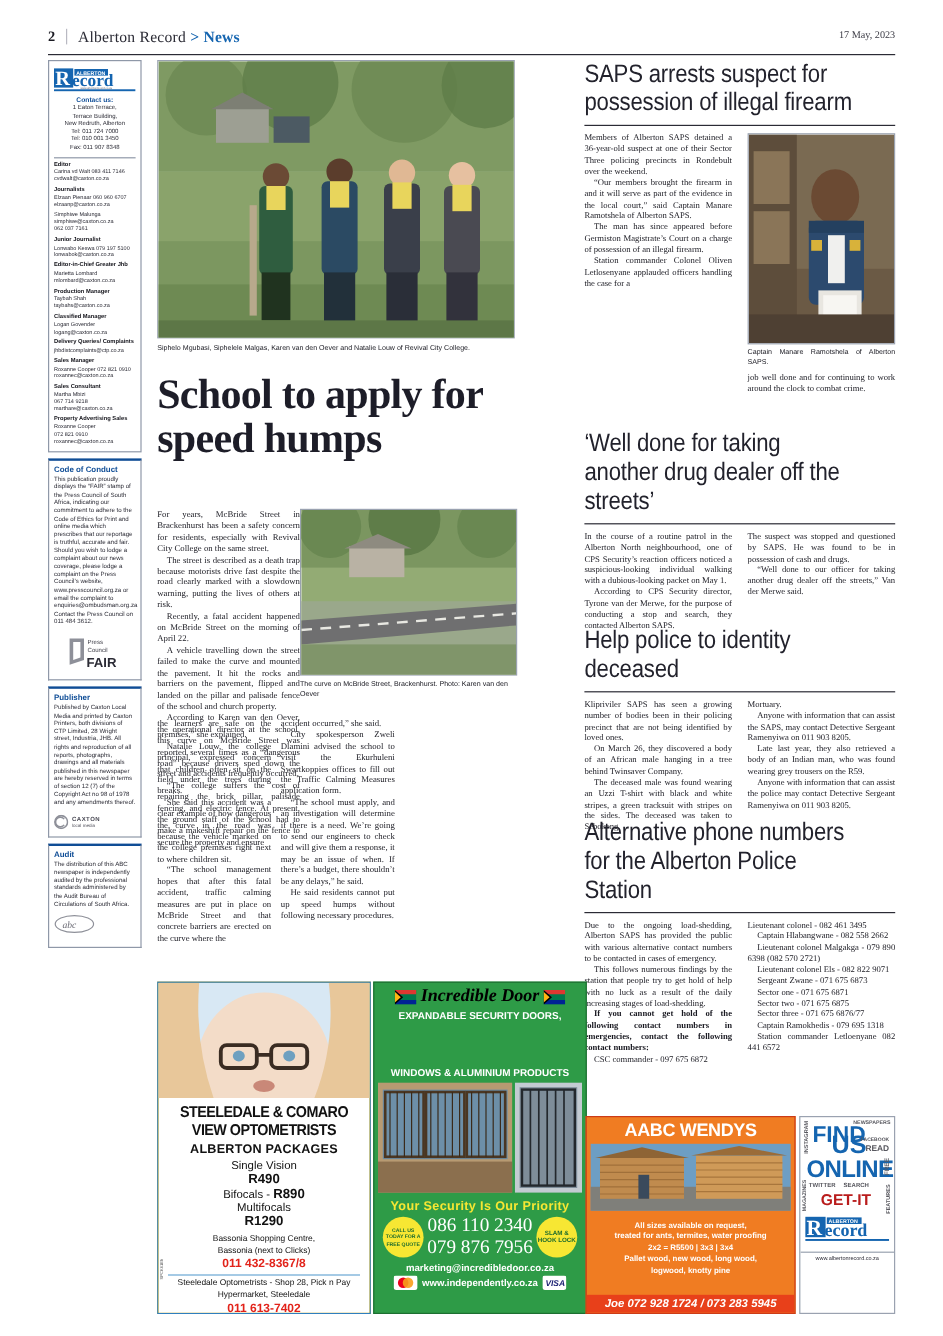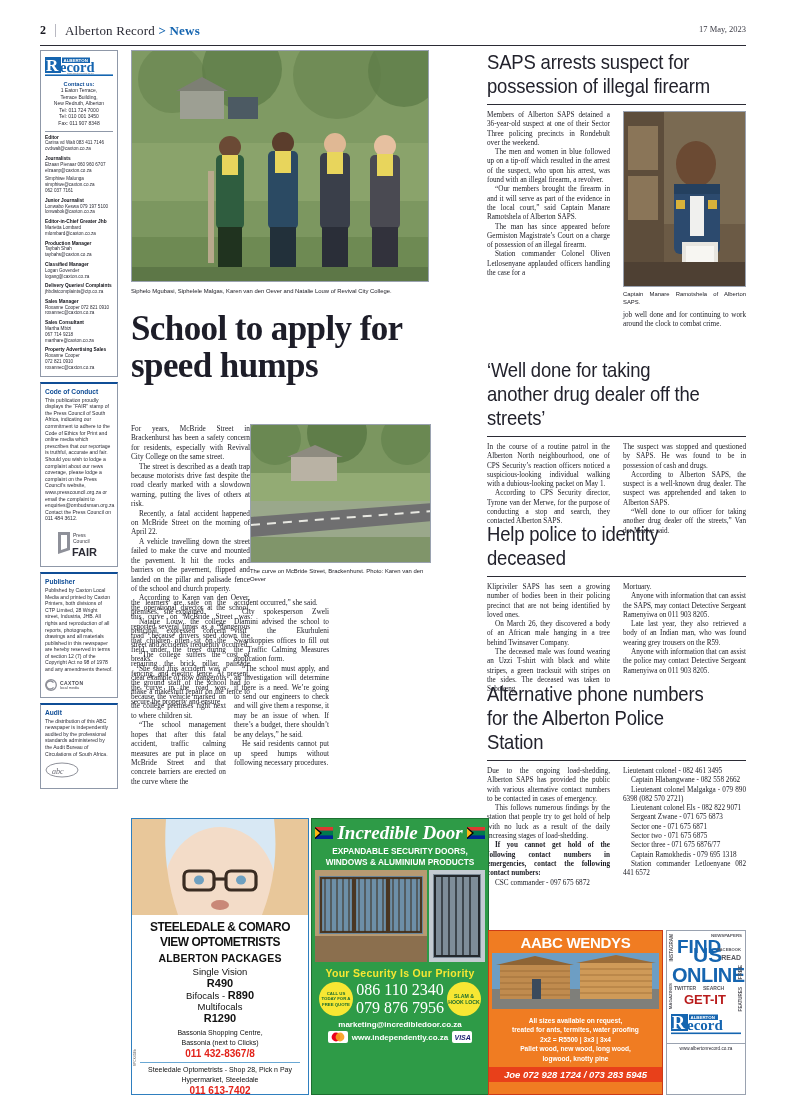--- a/index.html
+++ b/index.html
@@ -117,23 +117,23 @@
             color:#111; letter-spacing:-.5px; transform:scaleX(.92); }
   .opt-t2 { font-family:"Liberation Sans",sans-serif; font-weight:bold; font-size:10.5px;
             color:#111; letter-spacing:.2px; }
   .opt-t3 { font-family:"Liberation Sans",sans-serif; font-size:9.5px; color:#111; }
   .opt-b { font-family:"Liberation Sans",sans-serif; font-weight:bold; font-size:11px; color:#111; }
   .opt-addr { font-family:"Liberation Sans",sans-serif; font-size:7px; color:#111; line-height:9.5px; }
   .opt-tel { font-family:"Liberation Sans",sans-serif; font-weight:bold; font-size:10px; color:#e2231a; }
 
   .ad-door { left:311px; top:818px; width:178px; height:277px; background:#2e9b47; border:1px solid #1d6f31; }
   .door-title { font-family:"Liberation Serif",serif; font-style:italic; font-weight:bold;
-                font-size:19px; color:#ffffff; }
+                font-size:15px; color:#000000; }
   .door-sub { font-family:"Liberation Sans",sans-serif; font-weight:bold; font-size:8.3px;
-              color:#fff; text-align:center; line-height:10.5px; }
+              color:#fff; text-align:center; line-height:10.5px;margin-top:37px; }
   .door-pics { display:flex; gap:2px; padding:3px; }
   .door-foot { text-align:center; color:#fff; }
   .door-pri { font-family:"Liberation Sans",sans-serif; font-weight:bold; font-size:10.5px;
               color:#f7e733; letter-spacing:.3px; }
   .door-num { font-family:"Liberation Serif",serif; font-size:16px; color:#fff; }
   .door-mail { font-family:"Liberation Sans",sans-serif; font-weight:bold; font-size:8px; color:#fff; }
   .blob { background:#f7e733; border-radius:50%; display:flex; align-items:center;
           justify-content:center; text-align:center; font-family:"Liberation Sans",sans-serif;
           font-weight:bold; color:#1c6b2e; }
 
@@ -371,21 +371,20 @@
       <p>He said residents cannot put up speed humps without following necessary procedures.</p>
     </div>
   </div>
 
   <div class="rsec" style="top:50px;">
     <div class="rhead">SAPS arrests suspect for possession of illegal firearm</div>
     <div class="rule"></div>
     <div class="rcols" style="height:250px">
       <div class="rc rc-a">
         <p class="noind">Members of Alberton SAPS detained a 36-year-old suspect at one of their Sector Three policing precincts in Rondebult over the weekend.</p>
-        <p>The men and women in blue followed up on a tip-off which resulted in the arrest of the suspect, who upon his arrest, was found with an illegal firearm, a revolver.</p>
         <p>“Our members brought the firearm in and it will serve as part of the evidence in the local court,” said Captain Manare Ramotshela of Alberton SAPS.</p>
         <p>The man has since appeared before Germiston Magistrate’s Court on a charge of possession of an illegal firearm.</p>
         <p>Station commander Colonel Oliven Letlosenyane applauded officers handling the case for a</p>
       </div>
       <div class="rc rc-b">
         <div class="sidephoto" style="position:relative;width:123px;height:176px;border:1px solid #9aa2b0;">
           <svg width="121" height="174" viewBox="0 0 121 174" preserveAspectRatio="none">
             <rect width="121" height="174" fill="#6b5a45"></rect>
             <rect x="0" y="0" width="121" height="112" fill="#7a6a52"></rect>
             <rect x="0" y="0" width="40" height="174" fill="#5d4d3b"></rect>
@@ -413,21 +412,20 @@
   <div class="rsec" style="top:358px;">
     <div class="rhead">‘Well done for taking another drug dealer off the streets’</div>
     <div class="rule"></div>
     <div class="rcols" style="height:140px">
       <div class="rc rc-a">
         <p class="noind">In the course of a routine patrol in the Alberton North neighbourhood, one of CPS Security’s reaction officers noticed a suspicious-looking individual walking with a dubious-looking packet on May 1.</p>
         <p>According to CPS Security director, Tyrone van der Merwe, for the purpose of conducting a stop and search, they contacted Alberton SAPS.</p>
       </div>
       <div class="rc rc-b">
         <p class="noind">The suspect was stopped and questioned by SAPS. He was found to be in possession of cash and drugs.</p>
-        <p>According to Alberton SAPS, the suspect is a well-known drug dealer. The suspect was apprehended and taken to Alberton SAPS.</p>
         <p>“Well done to our officer for taking another drug dealer off the streets,” Van der Merwe said.</p>
       </div>
     </div>
   </div>
 
   <div class="rsec" style="top:522px;">
     <div class="rhead">Help police to identity deceased</div>
     <div class="rule"></div>
     <div class="rcols" style="height:150px">
       <div class="rc rc-a">
@@ -603,21 +601,21 @@
         <rect x="40" y="26" width="9" height="20" fill="#3a4a5c"></rect>
       </svg>
     </div>
     <div style="padding:3px 4px 0">
       <div class="wendy-txt">All sizes available on request,</div>
       <div class="wendy-txt">treated for ants, termites, water proofing</div>
       <div class="wendy-txt">2x2 = R5500 | 3x3 | 3x4</div>
       <div class="wendy-txt">Pallet wood, new wood, long wood,</div>
       <div class="wendy-txt">logwood, knotty pine</div>
     </div>
-    <div class="wendy-bar" style="position:absolute;left:0;right:0;bottom:12px;padding:2px 0">Joe 072 928 1724 / 073 283 5945</div>
+    <div class="wendy-bar" style="position:absolute;left:0;right:0;bottom:0;padding:2px 0">Joe 072 928 1724 / 073 283 5945</div>
   </div>
 
   <div class="ad ad-online">
     <div style="position:relative;height:112px;padding:3px">
       <div class="vrl180 ol-grey" style="position:absolute;left:2px;top:3px;font-size:4.6px">INSTAGRAM</div>
       <div class="ol-grey" style="position:absolute;right:3px;top:2px;font-size:4.4px">NEWSPAPERS</div>
       <div class="ol-w" style="position:absolute;left:10px;top:6px;font-size:19px">FIND</div>
       <div class="ol-w" style="position:absolute;left:26px;top:13px;font-size:21px">US</div>
       <div class="ol-grey" style="position:absolute;right:4px;top:16px;font-size:4.2px">FACEBOOK</div>
       <div class="ol-grey" style="position:absolute;right:4px;top:23px;font-size:7px">READ</div>

